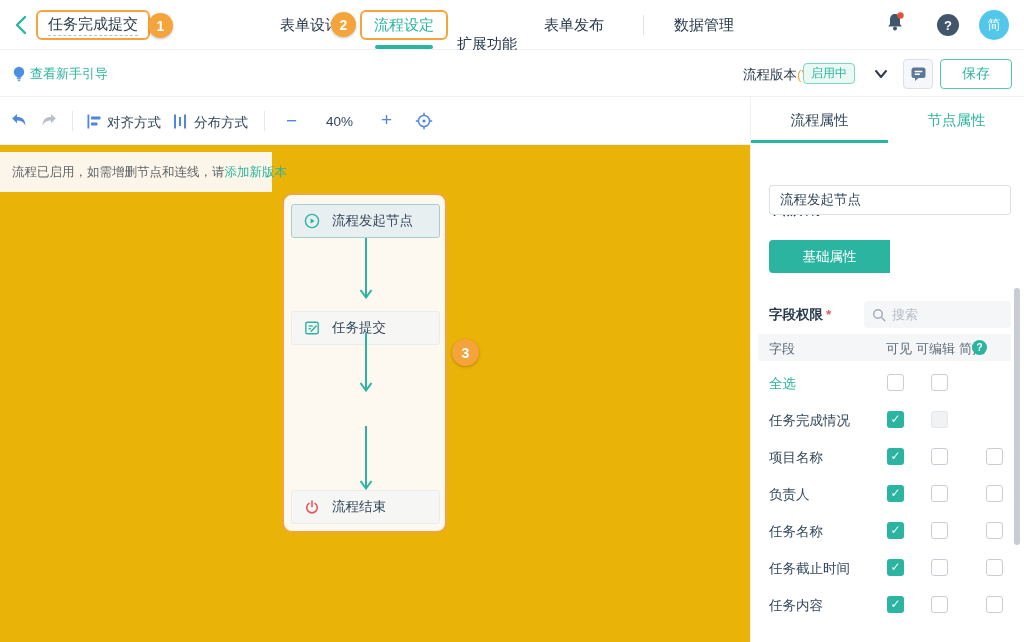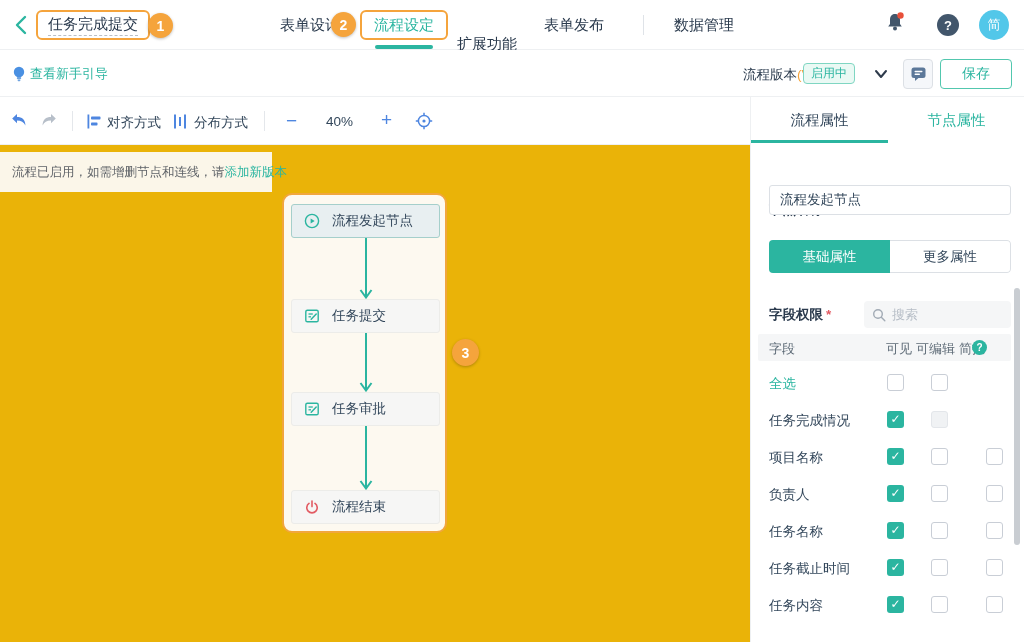--- a/index.html
+++ b/index.html
@@ -208,44 +208,35 @@
           <path d="M6.6 5.5 L10.7 8 L6.6 10.5 Z" fill="#2BB5A0"></path>
         </svg>
         <span>流程发起节点</span>
       </div>
 
       <svg class="connector" style="top:43px;" width="14" height="61" viewBox="0 0 14 61">
         <line x1="7" y1="0" x2="7" y2="58" stroke="#2BB5A0" stroke-width="2"></line>
         <polyline points="1.5,52 7,59.5 12.5,52" fill="none" stroke="#2BB5A0" stroke-width="2"></polyline>
       </svg>
 
-      <div class="node" style="top:104px;">
+      <div class="node" style="top:116px;">
         <svg width="16" height="16" viewBox="0 0 16 16">
           <rect x="1.8" y="2.2" width="12.4" height="11.6" rx="1.6" fill="none" stroke="#2BB5A0" stroke-width="1.4"></rect>
           <line x1="4.5" y1="6" x2="8.8" y2="6" stroke="#2BB5A0" stroke-width="1.3"></line>
           <line x1="4.5" y1="8.8" x2="7" y2="8.8" stroke="#2BB5A0" stroke-width="1.3"></line>
           <line x1="7.2" y1="11.2" x2="12.2" y2="6" stroke="#2BB5A0" stroke-width="1.5" stroke-linecap="round"></line>
         </svg>
         <span>任务提交</span>
       </div>
 
       <svg class="connector" style="top:138px;" width="14" height="59" viewBox="0 0 14 59">
         <line x1="7" y1="0" x2="7" y2="56" stroke="#2BB5A0" stroke-width="2"></line>
         <polyline points="1.5,50 7,57.5 12.5,50" fill="none" stroke="#2BB5A0" stroke-width="2"></polyline>
       </svg>
 
-      <div class="node" style="top:197px;">
-        <svg width="16" height="16" viewBox="0 0 16 16">
-          <rect x="1.8" y="2.2" width="12.4" height="11.6" rx="1.6" fill="none" stroke="#2BB5A0" stroke-width="1.4"></rect>
-          <line x1="4.5" y1="6" x2="8.8" y2="6" stroke="#2BB5A0" stroke-width="1.3"></line>
-          <line x1="4.5" y1="8.8" x2="7" y2="8.8" stroke="#2BB5A0" stroke-width="1.3"></line>
-          <line x1="7.2" y1="11.2" x2="12.2" y2="6" stroke="#2BB5A0" stroke-width="1.5" stroke-linecap="round"></line>
-        </svg>
-        <span>任务审批</span>
-      </div>
 
       <svg class="connector" style="top:231px;" width="14" height="64" viewBox="0 0 14 64">
         <line x1="7" y1="0" x2="7" y2="61" stroke="#2BB5A0" stroke-width="2"></line>
         <polyline points="1.5,55 7,62.5 12.5,55" fill="none" stroke="#2BB5A0" stroke-width="2"></polyline>
       </svg>
 
       <div class="node" style="top:295px;">
         <svg width="16" height="16" viewBox="0 0 16 16">
           <path d="M5 4.4 A5.2 5.2 0 1 0 11 4.4" fill="none" stroke="#E25B63" stroke-width="1.6" stroke-linecap="round"></path>
           <line x1="8" y1="2" x2="8" y2="7.6" stroke="#E25B63" stroke-width="1.6" stroke-linecap="round"></line>
@@ -265,21 +256,20 @@
     </div>
     <div class="panel-underline"></div>
 
     <div class="fld-label" style="left:18px; top:60px;margin-top:44px;">
       <span>节点名称</span><span class="req">*</span>
     </div>
     <input class="name-input" value="流程发起节点" style="">
 
     <div class="seg">
       <div class="seg-l">基础属性</div>
-      <div class="seg-r">更多属性</div>
     </div>
 
     <div class="fld-label" style="left:18px; top:209px;">
       <span>字段权限</span><span class="req">*</span>
     </div>
     <div class="search-box">
       <svg width="14" height="14" viewBox="0 0 14 14">
         <circle cx="6" cy="6" r="4.3" fill="none" stroke="#A2ABB5" stroke-width="1.4"></circle>
         <line x1="9.3" y1="9.3" x2="12.8" y2="12.8" stroke="#A2ABB5" stroke-width="1.4" stroke-linecap="round"></line>
       </svg>

